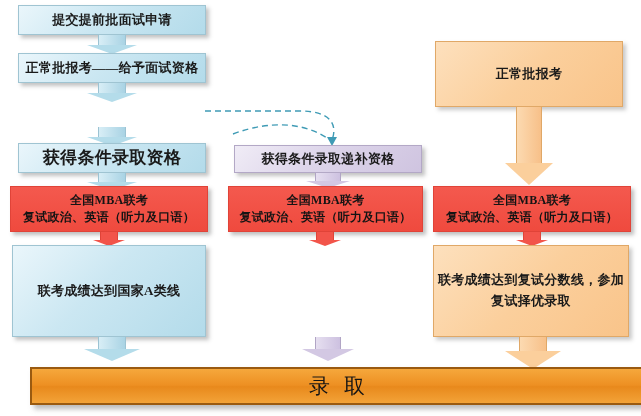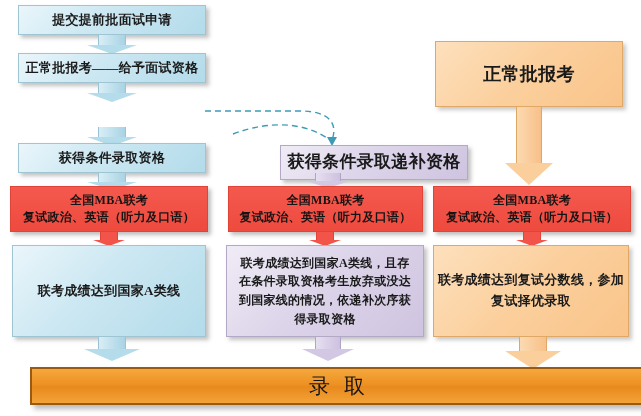--- a/index.html
+++ b/index.html
@@ -125,21 +125,21 @@
     <div class="shaft" style="width:26px;height:11px;"></div>
     <div class="head" style="border-width:9px 25px 0 25px;"></div>
   </div>
 
 
   <div class="arrow ar-blue" style="left:75px;top:127px;width:74px;height:19px;">
     <div class="shaft" style="width:26px;height:11px;"></div>
     <div class="head" style="border-width:9px 25px 0 25px;"></div>
   </div>
 
-  <div class="box blue" style="left:18px;top:143px;width:188px;height:30px;font-size:13px;">
+  <div class="box blue" style="left:18px;top:143px;width:188px;height:30px;font-size:17px;">
     <span class="txt">获得条件录取资格</span>
   </div>
 
   <div class="arrow ar-blue" style="left:75px;top:173px;width:74px;height:17px;">
     <div class="shaft" style="width:26px;height:9px;"></div>
     <div class="head" style="border-width:8px 25px 0 25px;"></div>
   </div>
 
   <div class="box red" style="left:10px;top:186px;width:198px;height:46px;font-size:12px;">
     <span class="txt">全国MBA联考
@@ -153,49 +153,46 @@
 
   <div class="box blue" style="left:12px;top:245px;width:194px;height:92px;font-size:13px;">
     <span class="txt">联考成绩达到国家A类线</span>
   </div>
 
   <div class="arrow ar-blue" style="left:75px;top:337px;width:74px;height:24px;">
     <div class="shaft" style="width:26px;height:12px;"></div>
     <div class="head" style="border-width:12px 28px 0 28px;"></div>
   </div>
 
-  <div class="box purple" style="left:234px;top:145px;width:188px;height:35px;font-size:17px;margin-left:46px;">
+  <div class="box purple" style="left:234px;top:145px;width:188px;height:28px;font-size:13px;">
     <span class="txt">获得条件录取递补资格</span>
   </div>
 
   <div class="arrow ar-purple" style="left:292px;top:173px;width:72px;height:15px;">
     <div class="shaft" style="width:24px;height:8px;"></div>
     <div class="head" style="border-width:7px 22px 0 22px;"></div>
   </div>
 
   <div class="box red" style="left:228px;top:186px;width:195px;height:46px;font-size:12px;">
     <span class="txt">全国MBA联考
 复试政治、英语（听力及口语）</span>
   </div>
 
   <div class="arrow ar-red" style="left:308px;top:232px;width:34px;height:14px;">
     <div class="shaft" style="width:16px;height:8px;"></div>
     <div class="head" style="border-width:6px 16px 0 16px;"></div>
   </div>
 
-  <div class="box purple" style="left:226px;top:245px;width:198px;height:92px;font-size:12px;">
-    <span class="txt" style="line-height:1.55;padding:0 8px;">联考成绩达到国家A类线，且存在条件录取资格考生放弃或没达到国家线的情况，依递补次序获得录取资格</span>
-  </div>
 
   <div class="arrow ar-purple" style="left:292px;top:337px;width:72px;height:24px;">
     <div class="shaft" style="width:24px;height:12px;"></div>
     <div class="head" style="border-width:12px 26px 0 26px;"></div>
   </div>
 
-  <div class="box orange" style="left:435px;top:41px;width:188px;height:66px;font-size:18px;">
+  <div class="box orange" style="left:435px;top:41px;width:188px;height:66px;font-size:13px;">
     <span class="txt">正常批报考</span>
   </div>
 
   <div class="arrow ar-orange" style="left:493px;top:107px;width:72px;height:78px;">
     <div class="shaft" style="width:24px;height:58px;"></div>
     <div class="head" style="border-width:22px 24px 0 24px;"></div>
   </div>
 
   <div class="box red" style="left:433px;top:186px;width:198px;height:46px;font-size:12px;">
     <span class="txt">全国MBA联考

